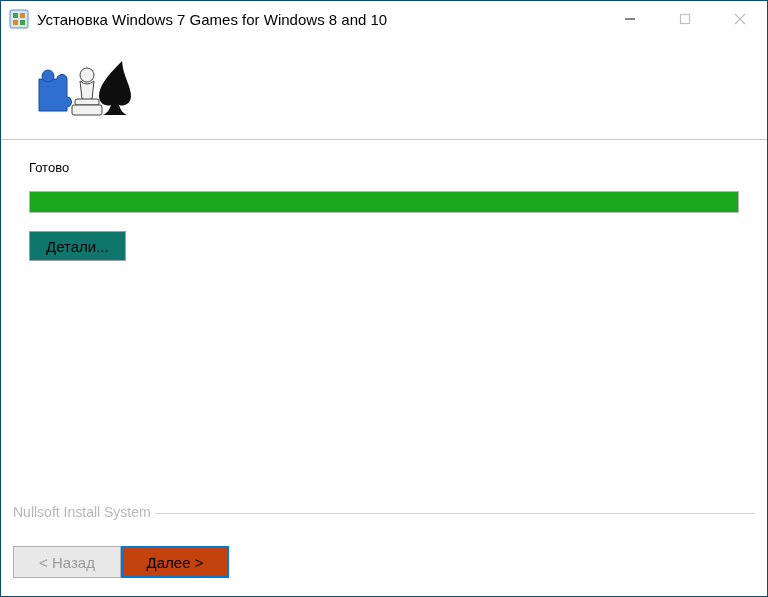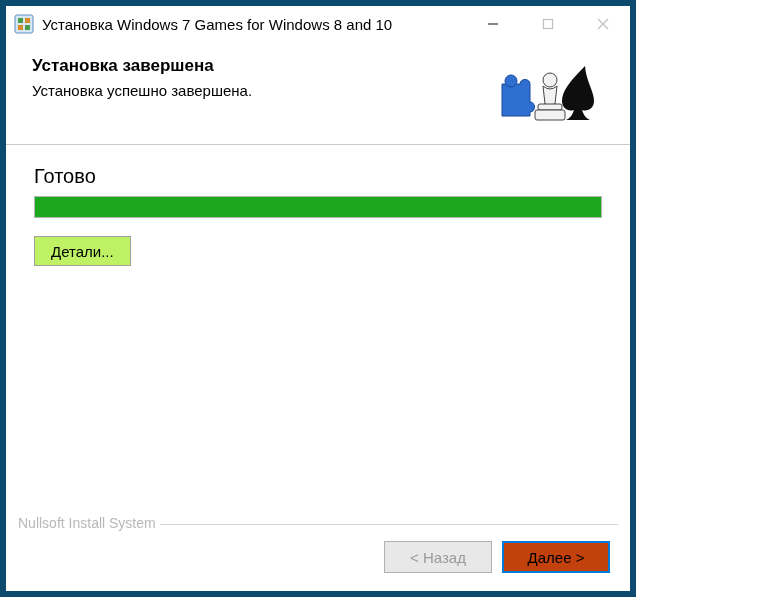--- a/index.html
+++ b/index.html
@@ -4,23 +4,23 @@
   <style>
     * { box-sizing: border-box; margin: 0; padding: 0; }
     body {
       font-family: "Segoe UI", Tahoma, sans-serif;
       background: #fff;
       width: 768px;
       height: 597px;
       overflow: hidden;
     }
     .window {
-      width: 636px;
+      width: 768px;
       height: 597px;
-      border: 6px solid #0c4a6e;
+      border: 1px solid #0c4a6e;
       background: #fff;
       display: flex;
       flex-direction: column;
     }
     .titlebar {
       height: 36px;
       display: flex;
       align-items: center;
       padding: 0 0 0 8px;
       background: #fff;
@@ -78,64 +78,62 @@
       height: 70px;
       position: relative;
       margin-right: 4px;
     }
     .content {
       flex: 1;
       padding: 20px 28px;
       background: #fff;
     }
     .status-label {
-      font-size: 20px;
-      color: #000;
-      margin-bottom: 8px;
+      font-size: 13px;
+      color: #000;
+      margin-bottom: 16px;
     }
     .progress-container {
       width: 100%;
       height: 22px;
       border: 1px solid #b5b5b5;
       background: #fff;
       margin-bottom: 18px;
     }
     .progress-fill {
       width: 100%;
       height: 100%;
       background: #1ca81c;
     }
     .details-btn {
       height: 30px;
       padding: 0 16px;
       font-size: 15px;
-      background: #bef264;
+      background: #0f766e;
       border: 1px solid #9f9f9f;
       color: #000;
       font-family: inherit;
     }
     .footer-frame {
       margin: 0 12px 18px 12px;
       border-top: 1px solid #d4d4d4;
       position: relative;
-      padding-top: 16px;
+      padding-top: 32px;
     }
     .frame-label {
       position: absolute;
       top: -10px;
       left: 0;
       background: #fff;
       padding: 0 4px 0 0;
       font-size: 14px;
       color: #b8b8b8;
     }
     .buttons {
       display: flex;
-      justify-content: flex-end;
-      gap: 10px;
       padding-right: 8px;
     }
     .nav-btn {
       width: 108px;
       height: 32px;
       font-size: 15px;
       font-family: inherit;
       background: #e8e8e8;
       border: 1px solid #b0b0b0;
       color: #5a5a5a;
@@ -179,24 +177,20 @@
       <div class="win-ctrl">
         <svg width="12" height="12" viewBox="0 0 12 12">
             <line x1="1" y1="1" x2="11" y2="11" stroke="#c0c0c0" stroke-width="1.2"></line>
             <line x1="11" y1="1" x2="1" y2="11" stroke="#c0c0c0" stroke-width="1.2"></line>
           </svg>
       </div>
     </div>
   </div>
 
   <div class="header">
-    <div class="header-text">
-      <div class="header-title">Установка завершена</div>
-      <div class="header-sub">Установка успешно завершена.</div>
-    </div>
     <div class="header-art">
       <svg width="110" height="70" viewBox="0 0 110 70">
 
         <path d="M 95 10 C 80 25 72 35 72 45 C 72 52 78 56 84 54 C 82 60 80 62 76 64 L 100 64 C 96 62 94 60 92 54 C 98 56 104 52 104 45 C 104 35 96 25 95 10 Z" fill="#0e0e0e"></path>
 
         <ellipse cx="60" cy="24" rx="7" ry="7" fill="#f2f2f2" stroke="#444"></ellipse>
         <path d="M 53 30 Q 60 36 67 30 L 65 48 Q 60 50 55 48 Z" fill="#f2f2f2" stroke="#444"></path>
         <rect x="48" y="48" width="24" height="6" rx="2" fill="#f2f2f2" stroke="#444"></rect>
         <rect x="45" y="54" width="30" height="10" rx="2" fill="#f2f2f2" stroke="#444"></rect>
 

